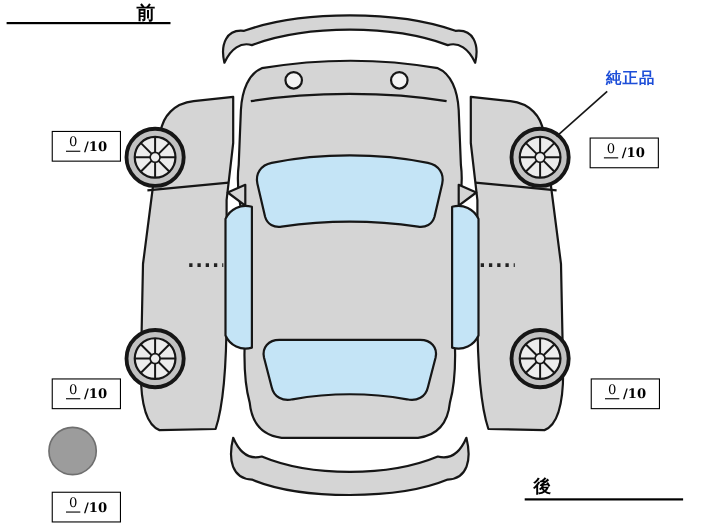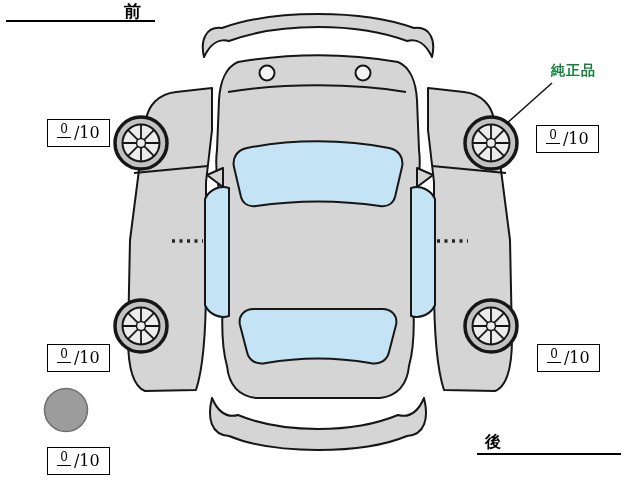--- a/index.html
+++ b/index.html
@@ -17,34 +17,34 @@
     font-size:17px;font-weight:bold;color:#000;
   }
   .label-rear{
     position:absolute;left:477px;top:432px;width:144px;height:23px;
     border-bottom:2px solid #000;box-sizing:border-box;
     text-align:left;padding-left:8px;
     font-size:16px;font-weight:bold;color:#000;
   }
   .label-genuine{
     position:absolute;left:551px;top:62px;
-    font-size:14px;font-weight:bold;color:#15803d;letter-spacing:1px;
+    font-size:14px;font-weight:bold;color:#1d4ed8;letter-spacing:1px;
   }
 
   .score-box{
     position:absolute;width:63px;height:28px;box-sizing:border-box;
     background:#ffffff;border:1px solid #000;
     display:flex;align-items:center;justify-content:center;gap:3px;
     font-family:"DejaVu Serif","Liberation Serif",serif;color:#000;
   }
   .score-num{
     font-size:12px;line-height:1;border-bottom:1px solid #000;
     padding:1px 3px 2px;position:relative;top:-3px;
   }
-  .score-den{font-size:16px;font-weight:normal;line-height:1;}
+  .score-den{font-size:12px;font-weight:bold;line-height:1;}
 
   .pos-fl{left:47px;top:119px;}
   .pos-fr{left:536px;top:125px;}
   .pos-rl{left:47px;top:344px;}
   .pos-rr{left:537px;top:344px;}
   .pos-sp{left:47px;top:447px;}
 </style>
 </head>
 <body>
 

